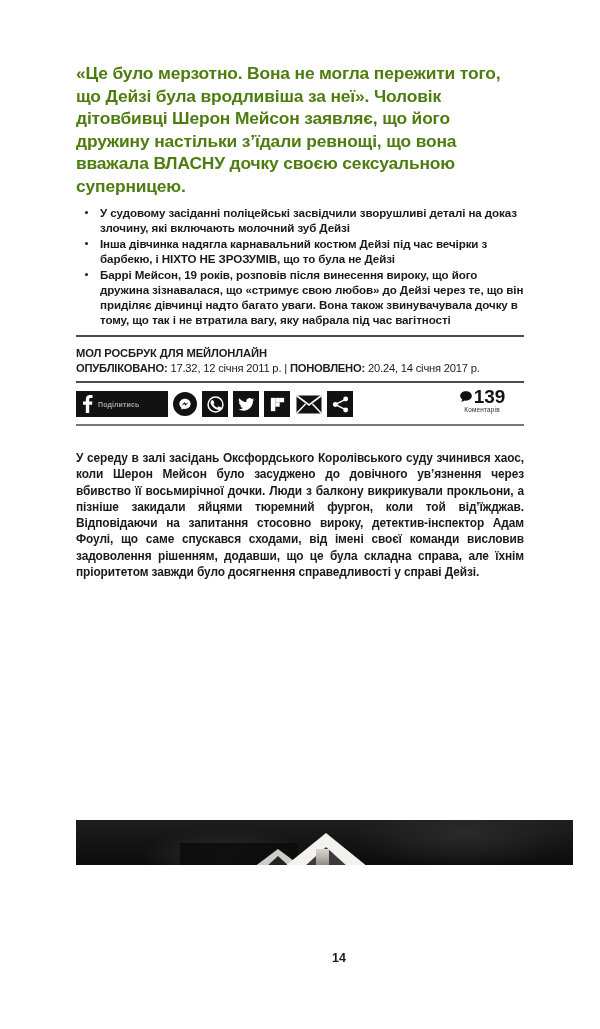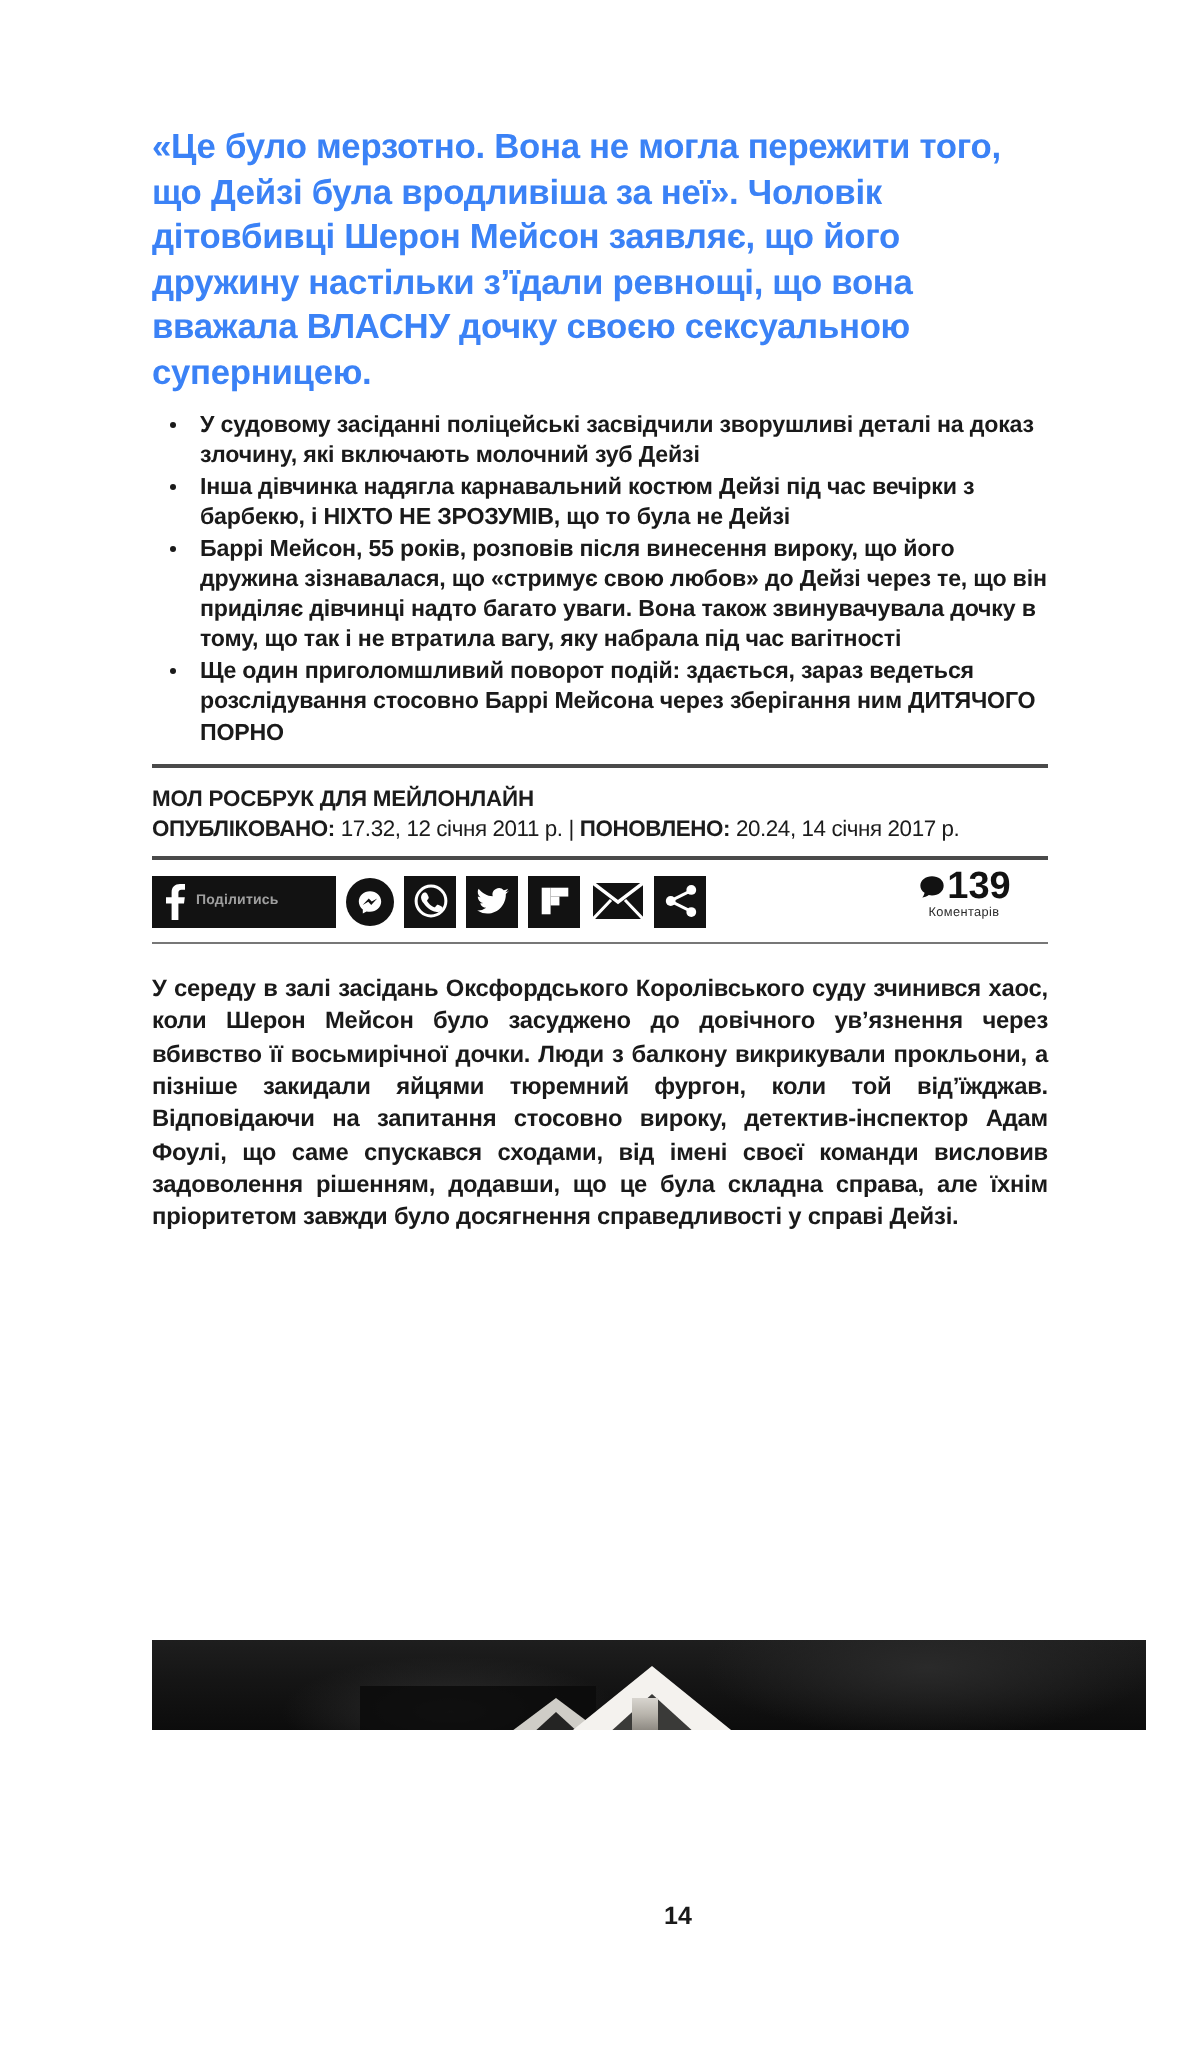--- a/index.html
+++ b/index.html
@@ -28,21 +28,21 @@
     top: 62px;
     width: 448px;
   }
 
   
   .headline {
     font-weight: bold;
     font-size: 17.4px;
     line-height: 22.6px;
     letter-spacing: -0.15px;
-    color: #3b82f6;
+    color: #4d7c0f;
     margin: 0 0 7px 0;
   }
 
   
   .bullets {
     list-style: none;
     margin: 0;
     padding: 0;
   }
   .bullets li {
@@ -179,21 +179,21 @@
   }
 
   
   .body-copy {
     font-weight: bold;
     font-size: 11.9px;
     line-height: 16.3px;
     letter-spacing: -0.1px;
     color: #1a1a1a;
     text-align: justify;
-    margin-top: 14px;
+    margin-top: 24px;
   }
 
   
   .photo {
     position: absolute;
     left: 76px;
     top: 820px;
     width: 497px;
     height: 45px;
     background:
@@ -277,22 +277,21 @@
 
 <div class="page">
 
   <div class="content">
 
     <p class="headline">«Це було мерзотно. Вона не могла пережити того, що Дейзі була вродливіша за неї». Чоловік дітовбивці Шерон Мейсон заявляє, що його дружину настільки з’їдали ревнощі, що вона вважала ВЛАСНУ дочку своєю сексуальною суперницею.</p>
 
     <ul class="bullets">
       <li>У судовому засіданні поліцейські засвідчили зворушливі деталі на доказ злочину, які включають молочний зуб Дейзі</li>
       <li>Інша дівчинка надягла карнавальний костюм Дейзі під час вечірки з барбекю, і НІХТО НЕ ЗРОЗУМІВ, що то була не Дейзі</li>
-      <li>Баррі Мейсон, 55 років, розповів після винесення вироку, що його дружина зізнавалася, що «стримує свою любов» до Дейзі через те, що він приділяє дівчинці надто багато уваги. Вона також звинувачувала дочку в тому, що так і не втратила вагу, яку набрала під час вагітності</li>
-      <li>Ще один приголомшливий поворот подій: здається, зараз ведеться розслідування стосовно Баррі Мейсона через зберігання ним ДИТЯЧОГО ПОРНО</li>
+      <li>Баррі Мейсон, 19 років, розповів після винесення вироку, що його дружина зізнавалася, що «стримує свою любов» до Дейзі через те, що він приділяє дівчинці надто багато уваги. Вона також звинувачувала дочку в тому, що так і не втратила вагу, яку набрала під час вагітності</li>
     </ul>
 
     <div class="byline-block">
       <div class="rule"></div>
       <div class="byline">МОЛ РОСБРУК ДЛЯ МЕЙЛОНЛАЙН</div>
       <div class="stamp"><b>ОПУБЛІКОВАНО:</b> <span>17.32, 12 січня 2011 р.</span> <span>|</span> <b>ПОНОВЛЕНО:</b> <span>20.24, 14 січня 2017 р.</span></div>
       <div class="rule"></div>
     </div>
 
     <div class="sharebar">

